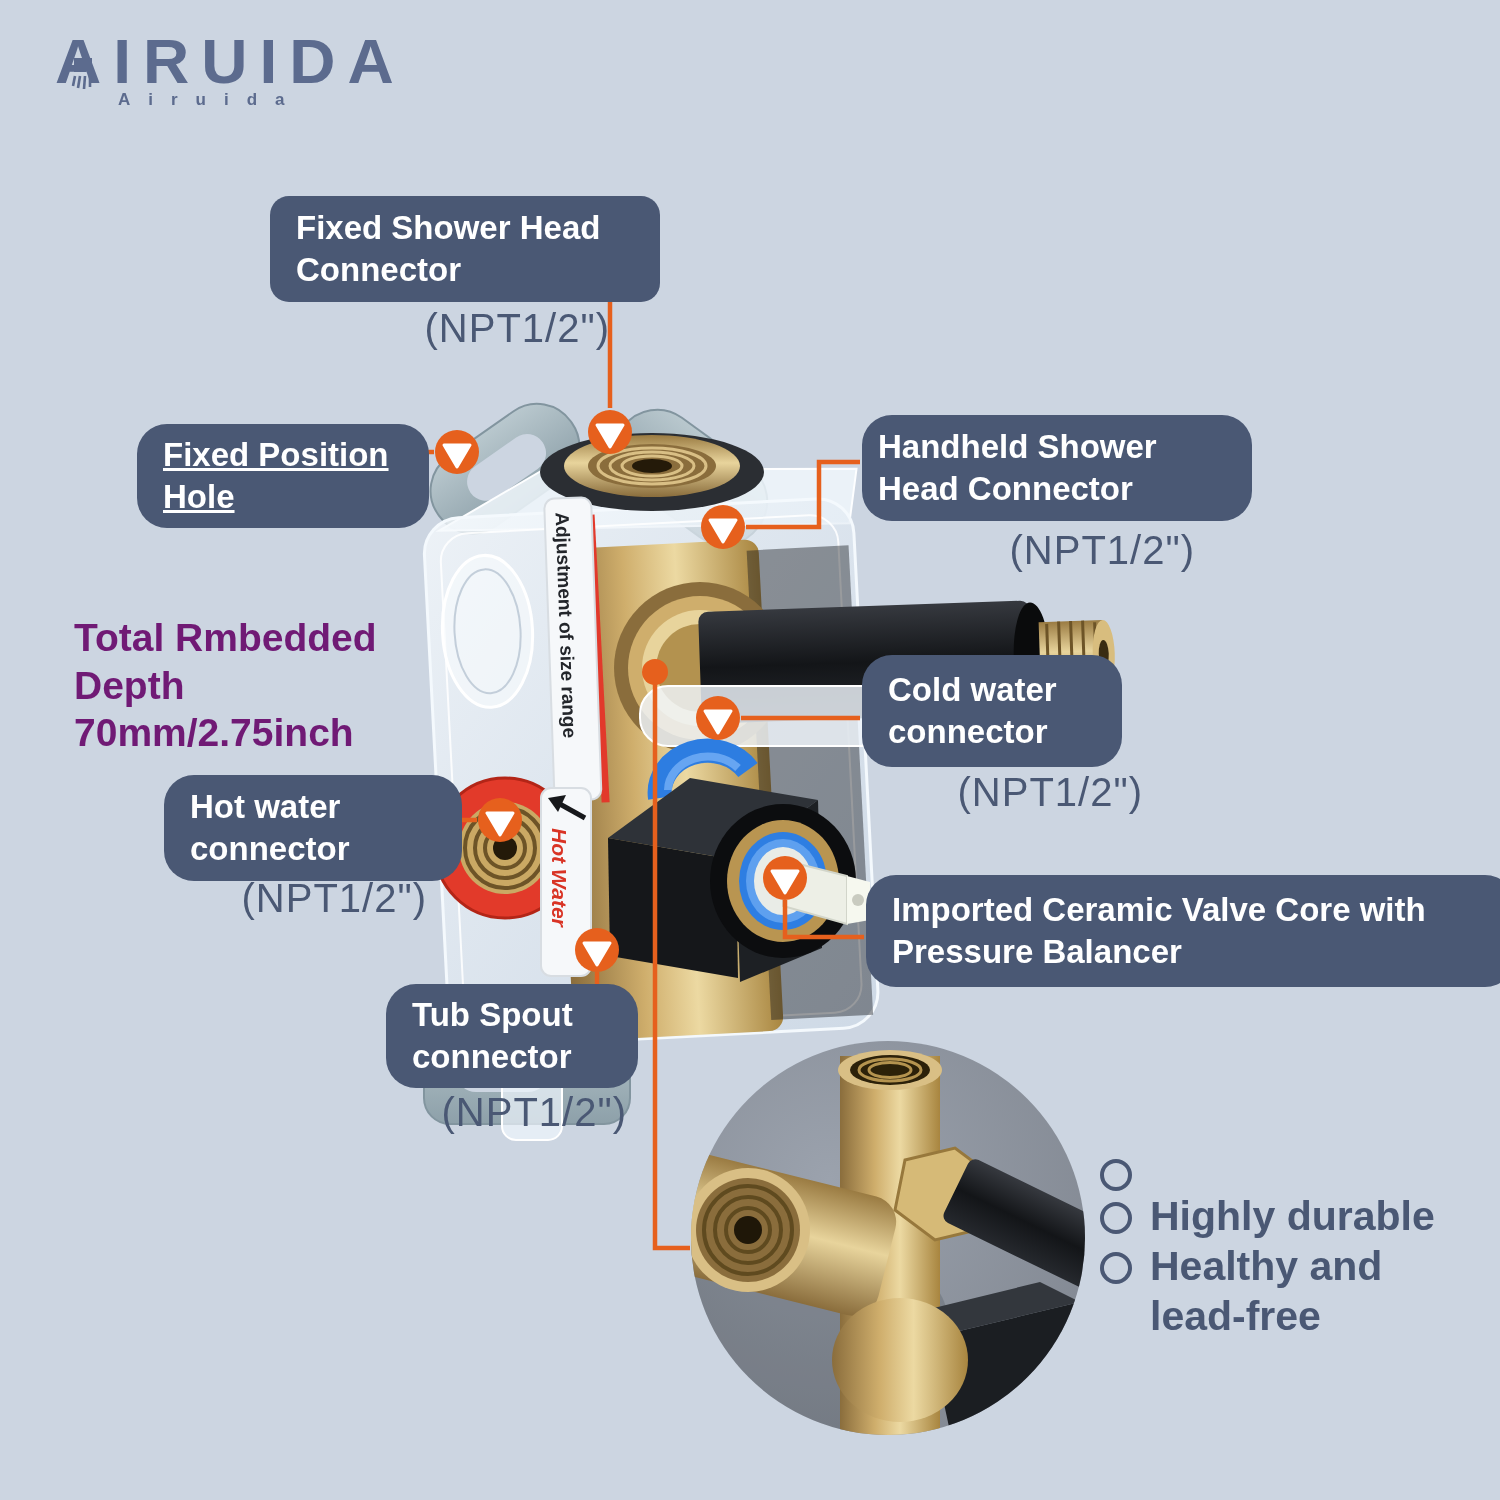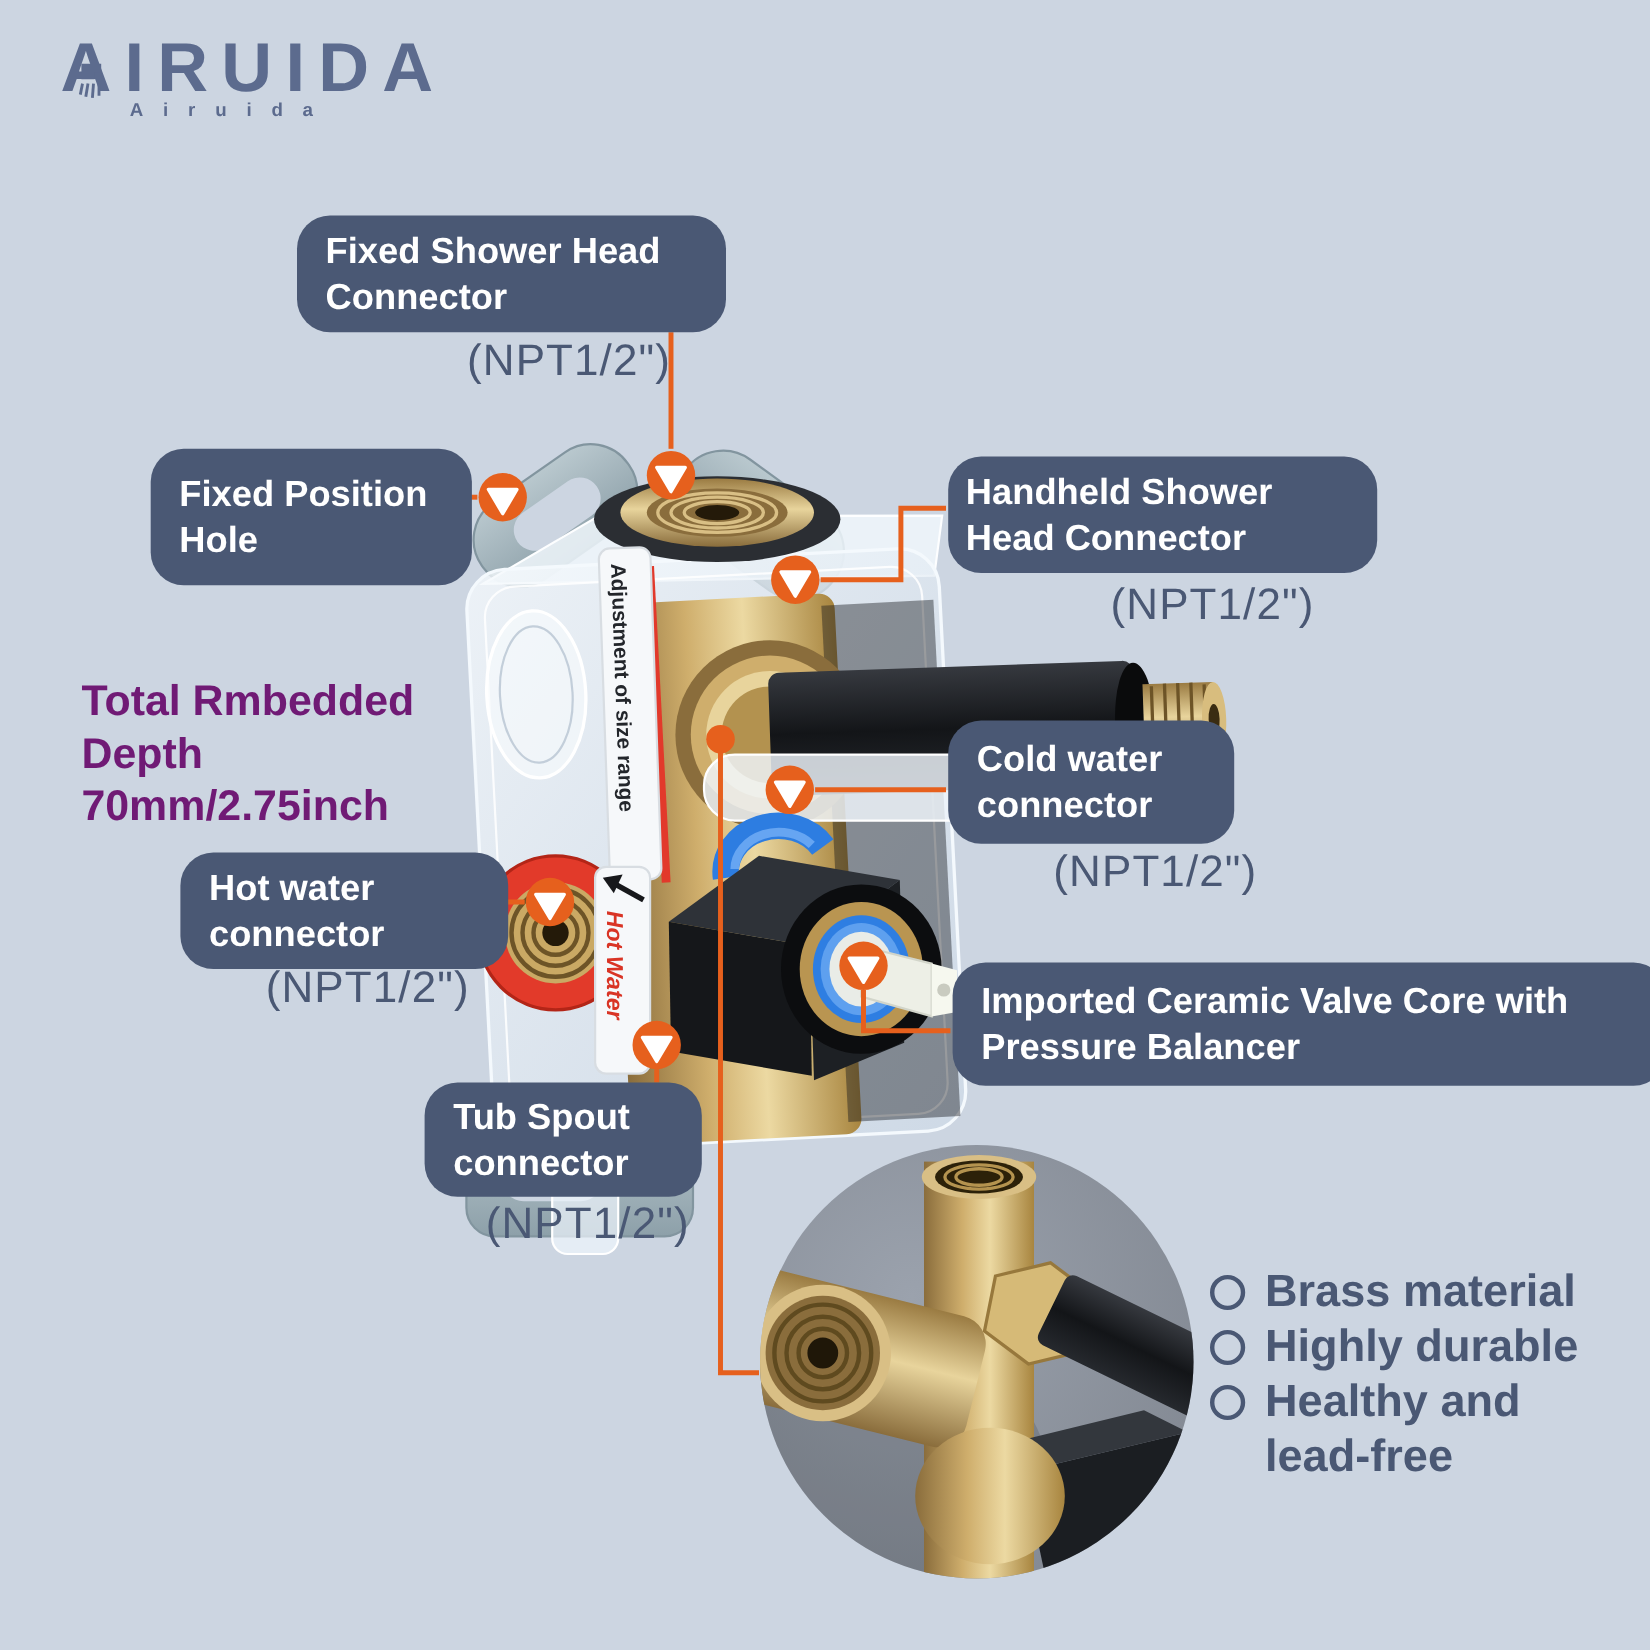--- a/index.html
+++ b/index.html
@@ -273,26 +273,26 @@
     <path d="M8 2 h18 v8 h-6 v6 h-12 z" fill="#5c6b8e"></path>
     <g stroke="#5c6b8e" stroke-width="2.6">
       <line x1="9" y1="20" x2="7" y2="30"></line>
         <line x1="14" y1="20" x2="12" y2="32"></line>
       <line x1="19" y1="20" x2="18" y2="33"></line>
         <line x1="24" y1="20" x2="24" y2="31"></line>
     </g>
   </svg>
   <div class="logo-sub">Airuida</div>
 
-  <div class="pill abs" style="left:270px;top:196px;width:390px;height:106px;">
+  <div class="pill abs" style="left:270px;top:196px;width:390px;height:106px;border-radius:19px;">
     <span>Fixed Shower Head Connector</span>
   </div>
   <div class="npt abs" style="left:330px;top:306px;width:280px;">(NPT1/2")</div>
 
-  <div class="pill abs" style="left:137px;top:408px;width:292px;height:124px;">
+  <div class="pill abs" style="left:137px;top:424px;width:292px;height:104px;text-decoration:underline;">
     <span>Fixed Position Hole</span>
   </div>
 
   <div class="pill abs" style="left:862px;top:415px;width:390px;height:106px;padding-left:16px;">
     <span>Handheld Shower Head Connector</span>
   </div>
   <div class="npt abs" style="left:933px;top:528px;width:262px;">(NPT1/2")</div>
 
   <div class="depth-note">
     <div>Total Rmbedded Depth</div>
@@ -314,21 +314,20 @@
   </div>
 
   <div class="pill abs" style="left:386px;top:984px;width:252px;height:104px;">
     <span>Tub Spout connector</span>
   </div>
   <div class="npt abs" style="left:367px;top:1090px;width:260px;">(NPT1/2")</div>
 
   <div class="features">
     <div class="feat">
       <span class="ring"></span>
-      <span class="txt">Brass material</span>
     </div>
     <div class="feat">
       <span class="ring"></span>
       <span class="txt">Highly durable</span>
     </div>
     <div class="feat">
       <span class="ring"></span>
       <span class="txt">Healthy and lead-free</span>
     </div>
   </div>

